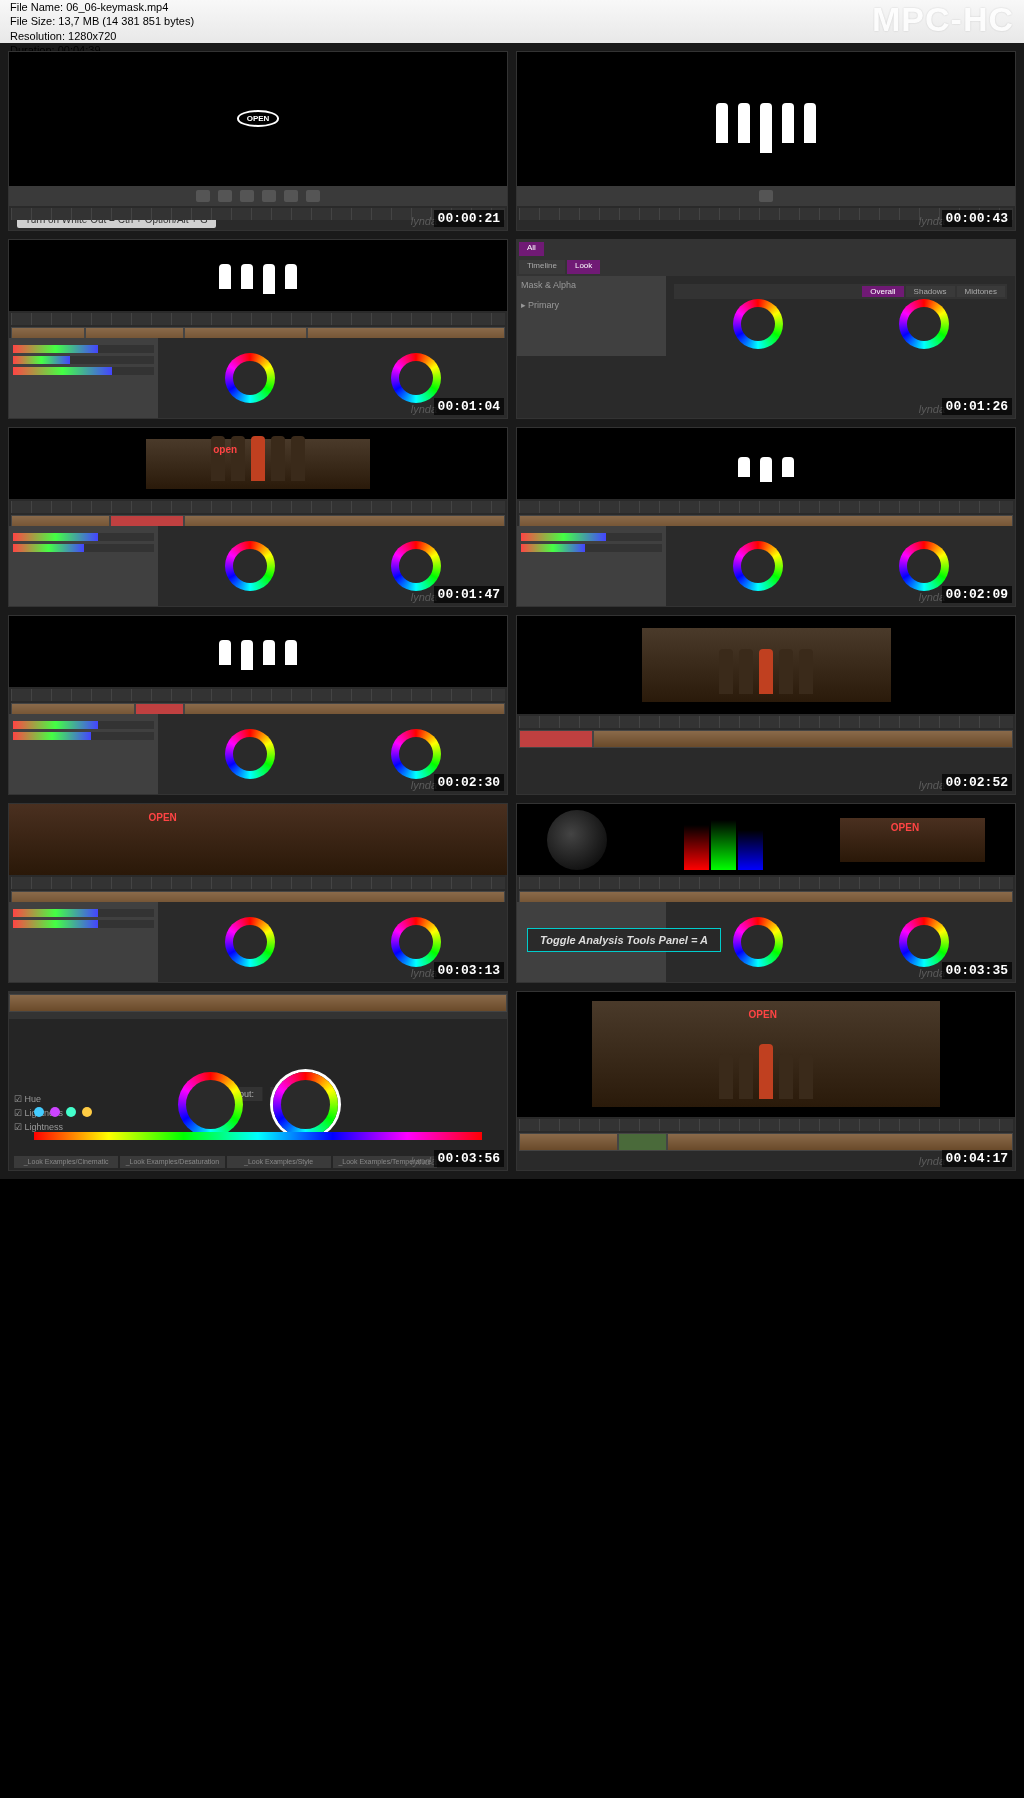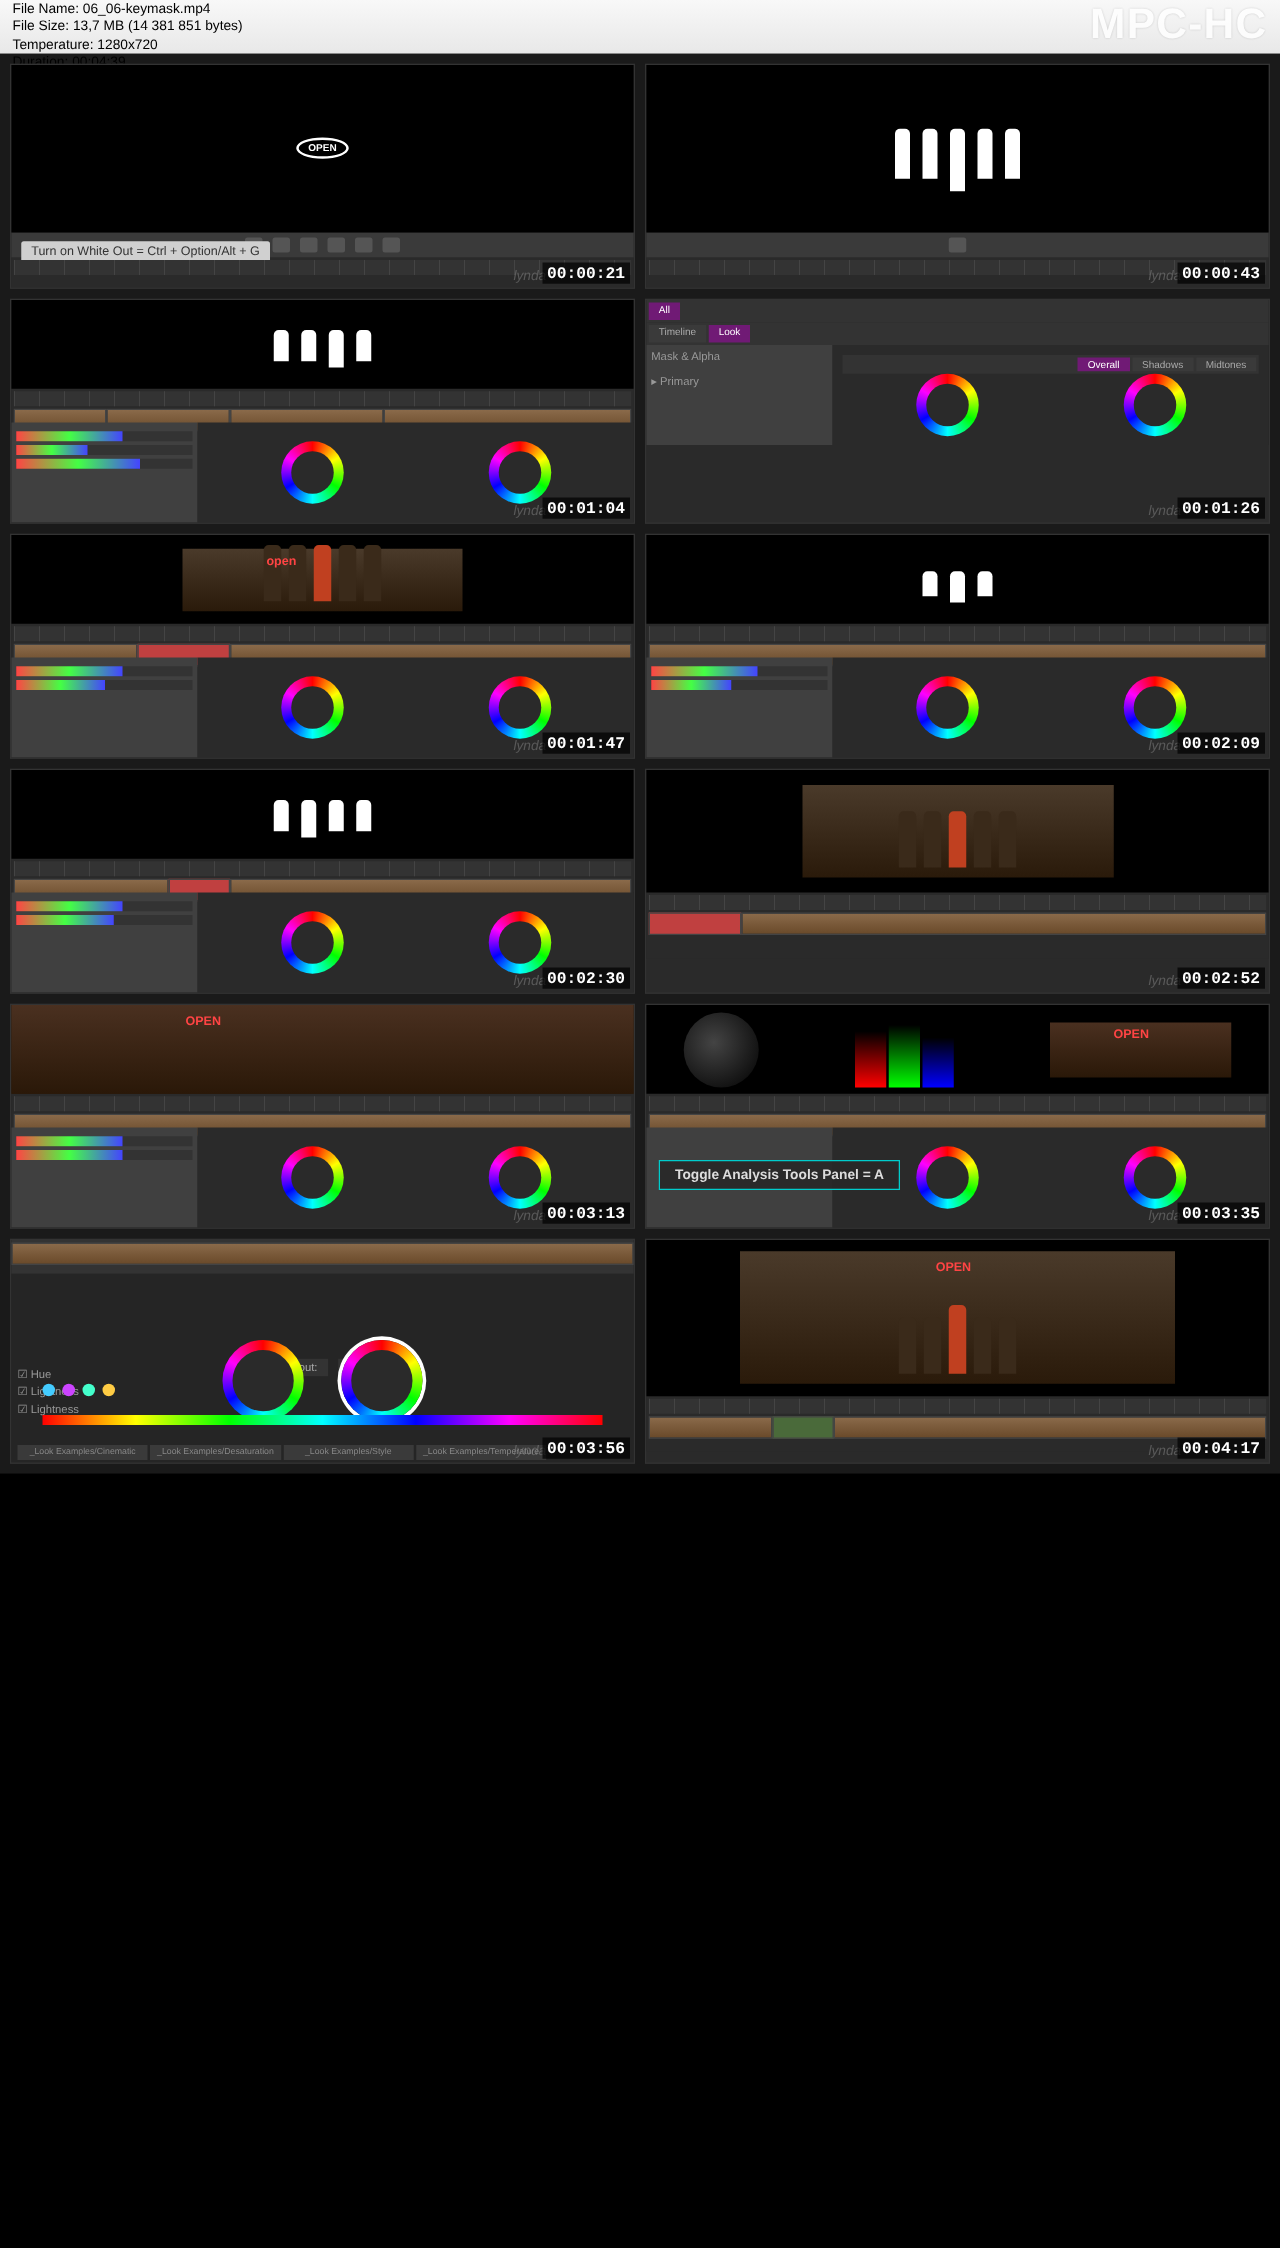--- a/index.html
+++ b/index.html
@@ -34,21 +34,21 @@
 .slider-fill { height: 100%; background: linear-gradient(90deg, #f44, #4f4, #44f); width: 60%; }
 .tooltip-box { position: absolute; background: #d0d0d0; color: #333; padding: 3px 8px; font-size: 10px; border-radius: 2px; }
 .band-photo { width: 60%; height: 80%; background: linear-gradient(#4a3a2a, #2a1a0a); display: flex; align-items: flex-end; justify-content: center; gap: 6px; position: relative; padding-bottom: 8px; }
 .band-photo .person { width: 14px; height: 45px; background: #3a2a1a; border-radius: 4px 4px 0 0; }
 .band-photo .person.red { background: #c04020; }
 .histogram { width: 30%; height: 60px; background: #000; display: flex; align-items: flex-end; justify-content: center; gap: 2px; }
 .hist-r { width: 25px; height: 45px; background: linear-gradient(to top, #f00, transparent); }
 .hist-g { width: 25px; height: 50px; background: linear-gradient(to top, #0f0, transparent); }
 .hist-b { width: 25px; height: 40px; background: linear-gradient(to top, #00f, transparent); }
 .sphere { width: 60px; height: 60px; border-radius: 50%; background: radial-gradient(circle at 40% 40%, #444, #000); }
-.toggle-analysis { position: absolute; bottom: 30px; left: 10px; background: rgba(40,40,40,0.9); border: 1px solid #0cc; color: #ddd; padding: 5px 12px; font-size: 11px; font-weight: bold; }
+.toggle-analysis { position: absolute; bottom: 30px; left: 10px; background: rgba(40,40,40,0.9); border: 1px solid #0cc; color: #ddd; padding: 5px 12px; font-size: 11px; font-weight: bold; font-style: italic; }
 .full-editor { height: 100%; display: flex; flex-direction: column; }
 .editor-top { height: 15%; background: #333; display: flex; }
 .editor-bottom { height: 60%; background: #252525; display: flex; align-items: center; justify-content: center; position: relative; }
 .hue-slider { position: absolute; bottom: 20%; left: 5%; right: 5%; height: 8px; background: linear-gradient(90deg, #f00, #ff0, #0f0, #0ff, #00f, #f0f, #f00); }
 .circle-dots { position: absolute; bottom: 35%; left: 5%; display: flex; gap: 6px; }
 .dot { width: 10px; height: 10px; border-radius: 50%; }
 .label-small { color: #999; font-size: 9px; }
 .gray-dropdown { position: absolute; top: 45%; left: 50%; transform: translateX(-50%); color: #aaa; font-size: 9px; display: flex; gap: 8px; }
 .gray-dropdown span { background: #333; padding: 2px 8px; }
 .tab-bar { background: #333; height: 18px; display: flex; gap: 2px; padding: 2px; }
@@ -58,21 +58,21 @@
 .bottom-strip { position: absolute; bottom: 2px; left: 5px; right: 70px; height: 12px; display: flex; gap: 2px; }
 .strip-item { flex: 1; background: #3a3a3a; color: #888; font-size: 7px; text-align: center; line-height: 12px; overflow: hidden; }
 </style>
 </head>
 <body>
 
 <div class="header">
   <div class="file-info">
     <div><span>File Name:</span> <span>06_06-keymask.mp4</span></div>
     <div><span>File Size:</span> <span>13,7 MB (14 381 851 bytes)</span></div>
-    <div><span>Temperature:</span> <span>1280x720</span></div>
+    <div><span>Resolution:</span> <span>1280x720</span></div>
     <div><span>Duration:</span> <span>00:04:39</span></div>
   </div>
   <div class="logo">MPC-HC</div>
 </div>
 
 <div class="grid">
 
   <div class="thumb">
     <div class="video-area" style="height:75%">
       <div class="video-frame">
@@ -80,21 +80,21 @@
         </div>
     </div>
     <div class="controls">
       <div class="ctrl-btn"></div>
       <div class="ctrl-btn"></div>
       <div class="ctrl-btn"></div>
       <div class="ctrl-btn"></div>
       <div class="ctrl-btn"></div>
       <div class="ctrl-btn"></div>
     </div>
-    <div class="tooltip-box" style="bottom:20px; left:8px;">Turn on White Out = Ctrl + Option/Alt + G</div>
+    <div class="tooltip-box" style="bottom:2px; left:8px;">Turn on White Out = Ctrl + Option/Alt + G</div>
     <div class="timeline-bar">
         <div class="tl-ruler">
           <div class="tl-marks"></div>
         </div>
       </div>
     <span class="watermark">lynda</span>
     <span class="timestamp">00:00:21</span>
   </div>
 
   <div class="thumb">

